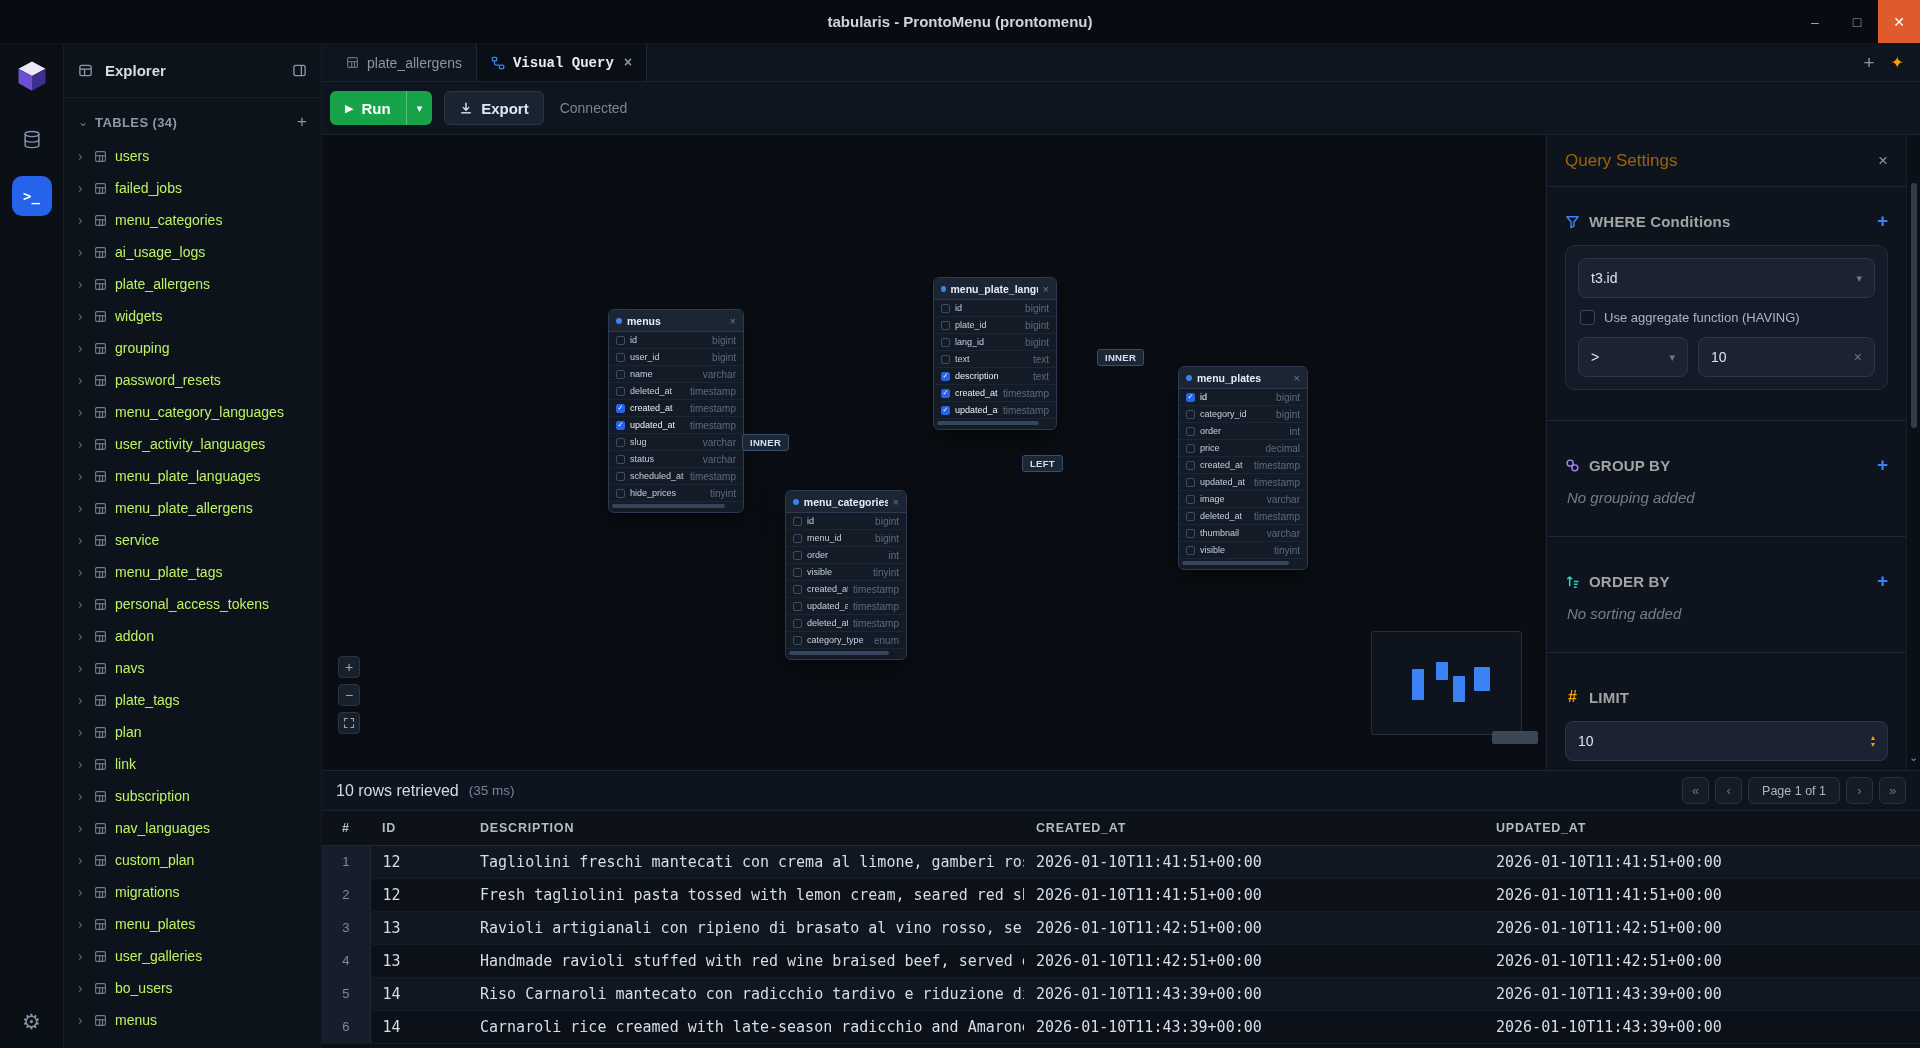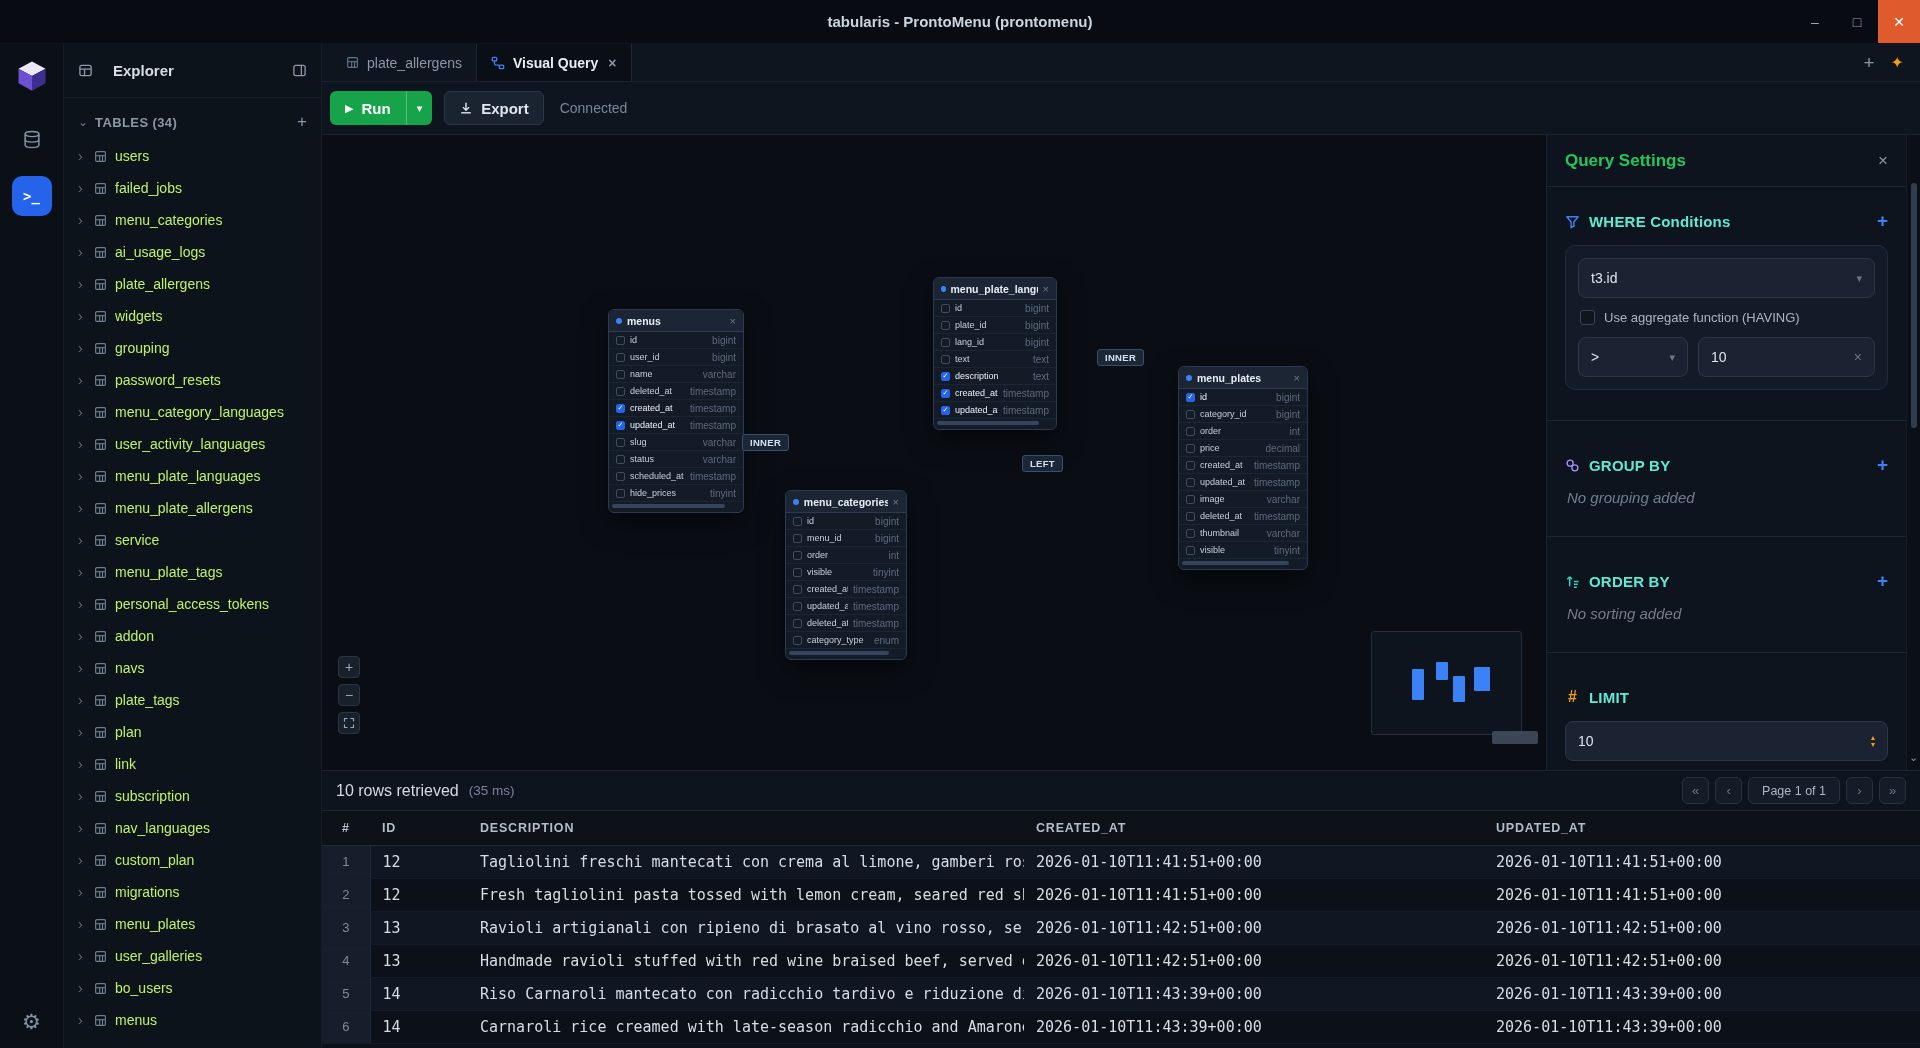--- a/index.html
+++ b/index.html
@@ -19,38 +19,38 @@
   
   .rail { width:64px; background:#0b1017; border-right:1px solid #151c26; display:flex; flex-direction:column; align-items:center; padding:10px 0 14px; }
   .logo { width:44px; height:44px; display:flex; align-items:center; justify-content:center; margin-bottom:22px; }
   .rail-ic { width:40px; height:40px; display:flex; align-items:center; justify-content:center; border-radius:10px; margin-bottom:16px; color:#8494a8; }
   .rail-ic.active { background:#2563eb; color:#fff; font-family:"DejaVu Sans Mono",monospace; font-weight:700; font-size:14px; }
   .rail-spacer { flex:1; }
   .gear { font-size:21px; color:#8494a8; }
 
   
   .sidebar { width:258px; background:#0d131b; border-right:1px solid #151c26; display:flex; flex-direction:column; }
-  .sb-head { height:54px; display:flex; align-items:center; padding:0 14px; gap:20px; border-bottom:1px solid #151c26; }
+  .sb-head { height:54px; display:flex; align-items:center; padding:0 14px; gap:12px; border-bottom:1px solid #151c26; }
   .sb-title { font-size:15px; font-weight:700; color:#d6dde6; flex:1; }
   .sb-section { display:flex; align-items:center; gap:7px; padding:14px 14px 8px; }
   .sb-section .chevd { color:#6b7889; font-size:12px; }
   .sb-section .slabel { flex:1; font-size:13px; font-weight:700; letter-spacing:.4px; color:#8b96a6; }
   .sb-section .plus { color:#8b96a6; font-size:17px; }
   .tables { flex:1; overflow:hidden; }
   .titem { height:32px; display:flex; align-items:center; gap:8px; padding:0 10px 0 14px; cursor:default; }
   .titem .chev { color:#5d6a7c; font-size:14px; width:8px; }
   .titem .ticon { color:#6e7d92; display:flex; }
   .titem .tlabel { font-size:14px; color:#bef264; white-space:nowrap; overflow:hidden;text-align:center; }
 
   
   .main { flex:1; display:flex; flex-direction:column; min-width:0; }
 
   .tabbar { height:38px; background:#0f151e; display:flex; align-items:stretch; padding-left:10px; border-bottom:1px solid #1a2330; }
   .tab { display:flex; align-items:center; gap:8px; padding:0 14px; font-size:14px; color:#8b95a5; }
-  .tab.active { background:#0a0f16; color:#e8edf4; border-left:1px solid #1e2836; border-right:1px solid #1e2836; font-weight:700; }
+  .tab.active { background:#0a0f16; color:#e8edf4; border-left:1px solid #1e2836; border-right:1px solid #1e2836; font-weight:700;font-family:Liberation Mono, monospace; }
   .tab .tab-x { color:#8b95a5; font-size:14px; margin-left:2px; }
   .tab-right { margin-left:auto; display:flex; align-items:center; gap:16px; padding-right:16px; }
   .tb-plus { color:#8b95a5; font-size:19px; }
   .tb-spark { color:#f59e0b; font-size:16px; }
 
   .toolbar { height:53px; background:#0f151e; border-bottom:1px solid #1a2330; display:flex; align-items:center; gap:12px; padding:0 8px; }
   .btn-run { display:flex; align-items:stretch; background:#17a34a; border-radius:6px; color:#fff; overflow:hidden; }
   .run-main { display:flex; align-items:center; gap:8px; padding:0 15px; font-size:15px; font-weight:700; height:34px; }
   .run-main .play { font-size:11px; }
   .run-caret { display:flex; align-items:center; padding:0 10px; border-left:1px solid rgba(255,255,255,.28); font-size:11px; }
@@ -83,25 +83,25 @@
   .zoomctl { position:absolute; left:16px; top:521px; display:flex; flex-direction:column; gap:6px; }
   .zbtn { width:22px; height:22px; background:#18202c; border:1px solid #2a3444; border-radius:4px; color:#9aa6b6; font-size:14px; display:flex; align-items:center; justify-content:center; }
 
   .minimap { position:absolute; right:24px; bottom:35px; width:151px; height:104px; background:rgba(15,21,32,.85); border:1px solid #232e3e; border-radius:3px; }
   .mm-node { position:absolute; background:#3b82f6; border-radius:1px; }
   .zoom-pill { position:absolute; right:8px; bottom:26px; width:46px; height:13px; background:#454f5e; opacity:.85; border-radius:2px; }
 
   
   .qpanel { width:360px; background:#0e141d; border-left:1px solid #1b2430; display:flex; flex-direction:column; overflow:hidden; position:relative; }
   .qp-head { height:52px; display:flex; align-items:center; justify-content:space-between; padding:0 18px; border-bottom:1px solid #1d2634; }
-  .qp-title { font-size:17px; font-weight:700; color:#22c55e; }
+  .qp-title { font-size:17px; font-weight:400; color:#a16207; }
   .qp-x { color:#8b95a5; font-size:17px; }
   .qp-body { flex:1; padding:20px 18px; overflow:hidden; }
   .sec-row { display:flex; align-items:center; gap:9px; height:28px; }
-  .sec-label { flex:1; font-size:15px; font-weight:700; color:#5eead4; letter-spacing:.2px; }
+  .sec-label { flex:1; font-size:15px; font-weight:700; color:#a3a3a3; letter-spacing:.2px; }
   .sec-plus { color:#3b82f6; font-size:19px; font-weight:600; }
   .divider { height:1px; background:#1d2634; margin:30px -18px; }
   .where-card { margin-top:10px; background:#141b28; border:1px solid #222c3c; border-radius:10px; padding:12px; }
   .qselect { height:40px; background:#1b2332; border:1px solid #2b3749; border-radius:8px; display:flex; align-items:center; padding:0 12px; font-size:14px; color:#dde4ee; }
   .qselect .sv { flex:1; }
   .qselect .sc { color:#6b7889; font-size:11px; }
   .agg-row { display:flex; align-items:center; gap:9px; margin:12px 2px; }
   .agg-cb { width:15px; height:15px; border:1px solid #39455a; border-radius:3px; background:#10161f; }
   .agg-label { font-size:13px; color:#aab4c2; }
   .op-row { display:flex; gap:10px; }

